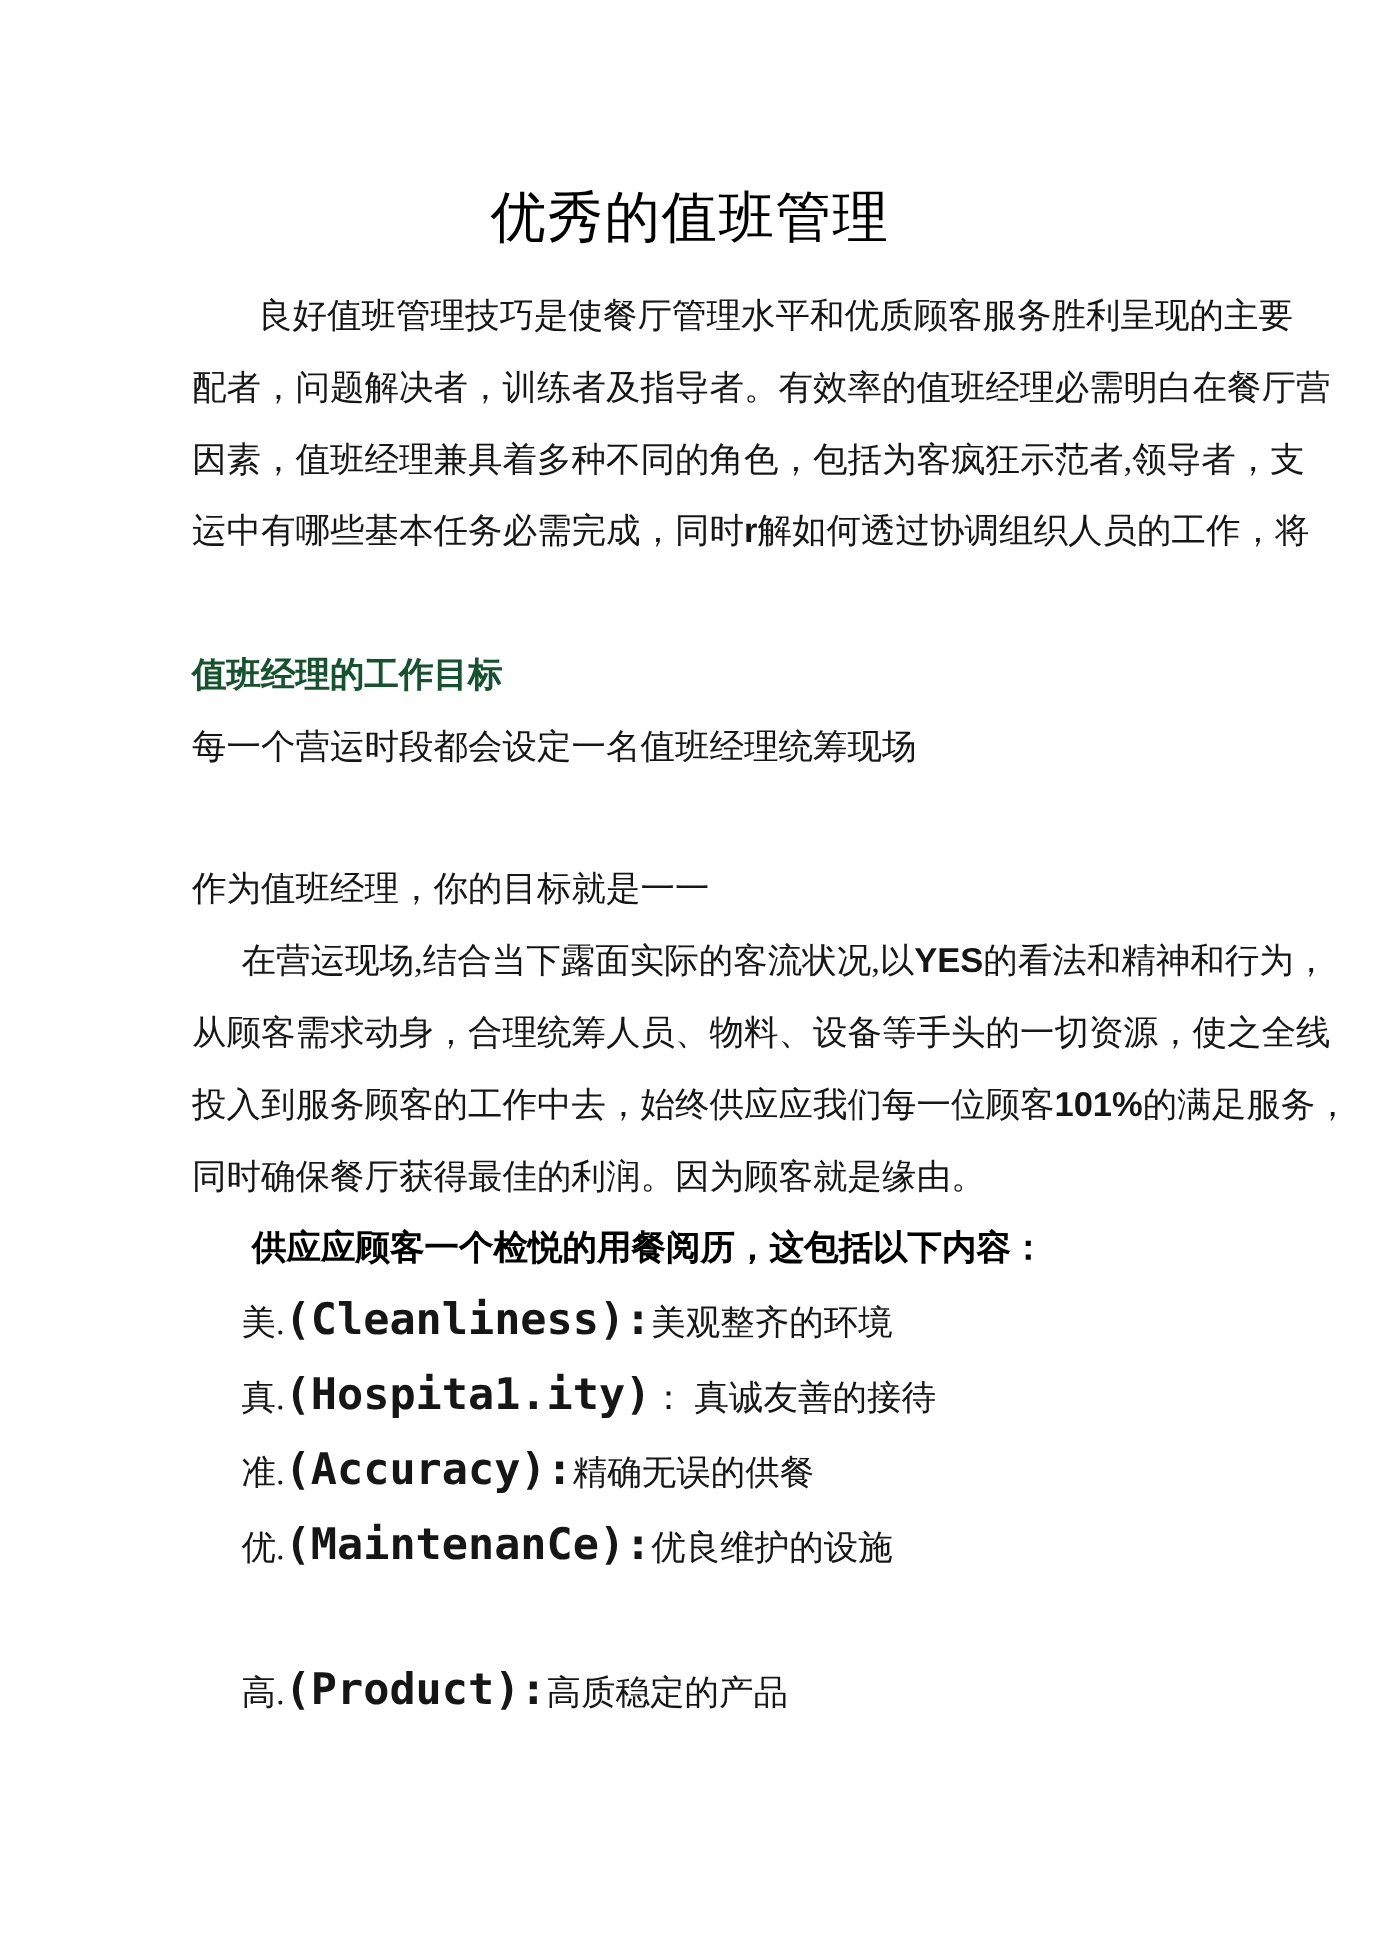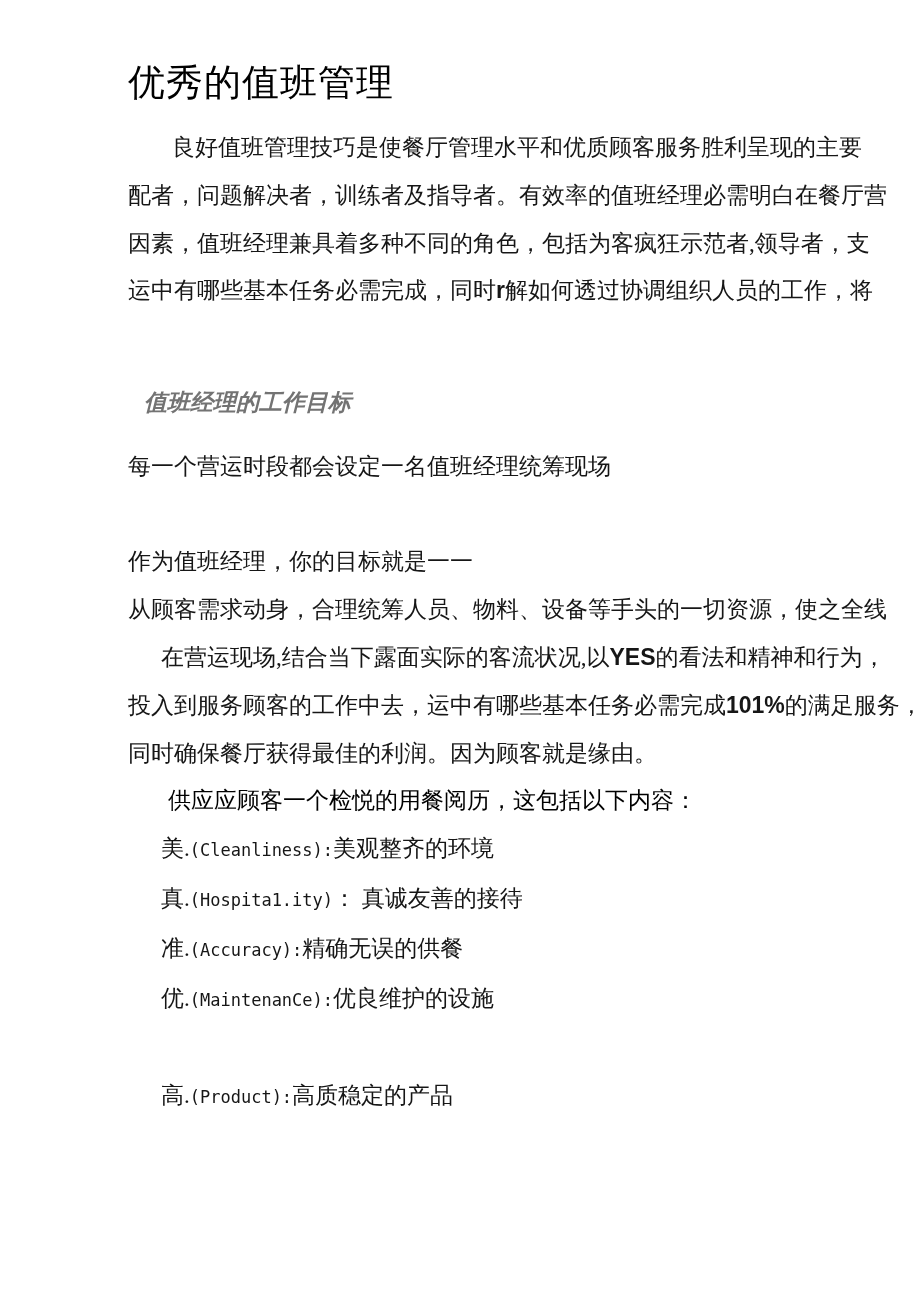--- a/index.html
+++ b/index.html
@@ -14,66 +14,65 @@
     position: relative;
     width: 920px;
     height: 1301px;
     background: #ffffff;
     color: #161616;
   }
   .doc {
     margin: 0 128px;
   }
   .title {
-    margin: 54px 0 12px 0;
+    margin: 117px 0 12px 0;
     font-family: "Liberation Serif", "DejaVu Serif", serif;
     font-weight: normal;
     font-size: 37px;
     line-height: 58px;
-    text-align: left;
+    text-align: center;
     color: #000000;
     letter-spacing: 1px;
   }
   .line {
     font-size: 23px;
     line-height: 47.8px;
     white-space: nowrap;
     color: #161616;
   }
   .spacer { height: 47.8px; }
   .ind-44 { text-indent: 44px; }
   .ind-33 { text-indent: 33px; }
   .heading {
-    margin: 16px;
+    margin: 0;
     font-family: "Liberation Sans", "DejaVu Sans", sans-serif;
     font-weight: bold;
     font-size: 23px;
     line-height: 47.8px;
-    color: #737373;
+    color: #14532d;
     white-space: nowrap;
-    font-style: italic;
   }
   .subheading {
     margin: 0;
     font-family: "Liberation Sans", "DejaVu Sans", sans-serif;
-    font-weight: normal;
+    font-weight: bold;
     font-size: 23px;
     line-height: 47.8px;
     color: #000000;
     white-space: nowrap;
     text-indent: 40px;
   }
   .em {
     font-family: "Liberation Sans", "DejaVu Sans", sans-serif;
     font-weight: 600;
   }
   .latin {
     font-family: "DejaVu Sans Mono", "Liberation Mono", monospace;
-    font-weight: 400;
-    font-size: 17px;
+    font-weight: 700;
+    font-size: 29px;
   }
 </style>
 </head>
 <body>
 
 <div class="page">
   <div class="doc">
 
     <h1 class="title">优秀的值班管理</h1>
 
@@ -100,28 +99,28 @@
       <span>每一个营运时段都会设定一名值班经理统筹现场</span>
     </div>
 
     <div class="spacer"></div>
 
     <div class="line">
       <span>作为值班经理，你的目标就是一一</span>
     </div>
 
     <div>
-      <div class="line">
-        <span>从顾客需求动身，合理统筹人员、物料、设备等手头的一切资源，使之全线</span>
-      </div>
       <div class="line ind-33">
         <span>在营运现场,结合当下露面实际的客流状况,以</span><span class="em">YES</span><span>的看法和精神和行为，</span>
       </div>
       <div class="line">
-        <span>投入到服务顾客的工作中去，运中有哪些基本任务必需完成</span><span class="em">101%</span><span>的满足服务，</span>
+        <span>从顾客需求动身，合理统筹人员、物料、设备等手头的一切资源，使之全线</span>
+      </div>
+      <div class="line">
+        <span>投入到服务顾客的工作中去，始终供应应我们每一位顾客</span><span class="em">101%</span><span>的满足服务，</span>
       </div>
       <div class="line">
         <span>同时确保餐厅获得最佳的利润。因为顾客就是缘由。</span>
       </div>
     </div>
 
     <h3 class="subheading">供应应顾客一个检悦的用餐阅历，这包括以下内容：</h3>
 
     <div>
       <div class="line ind-33">

